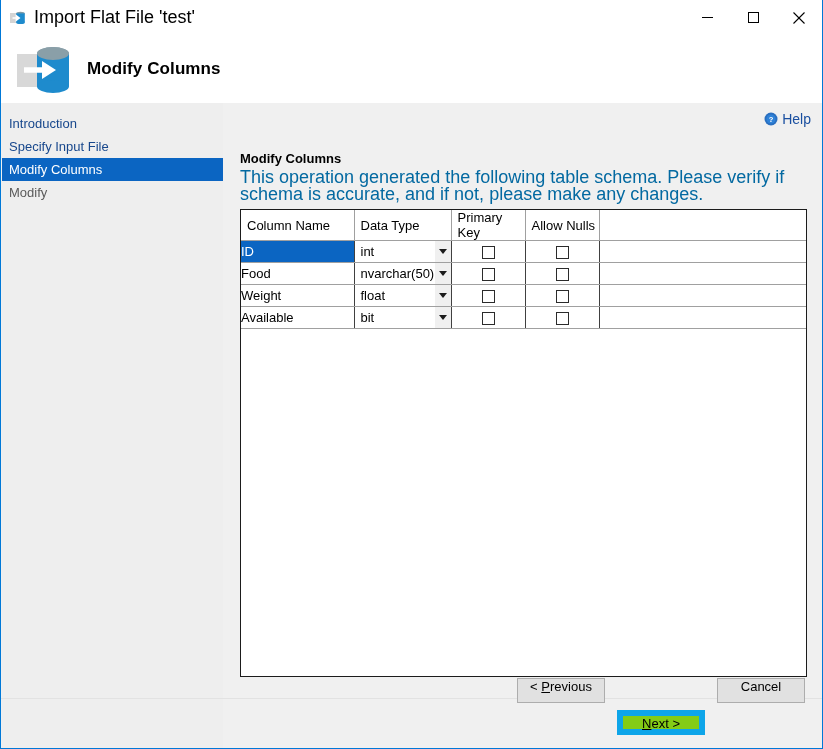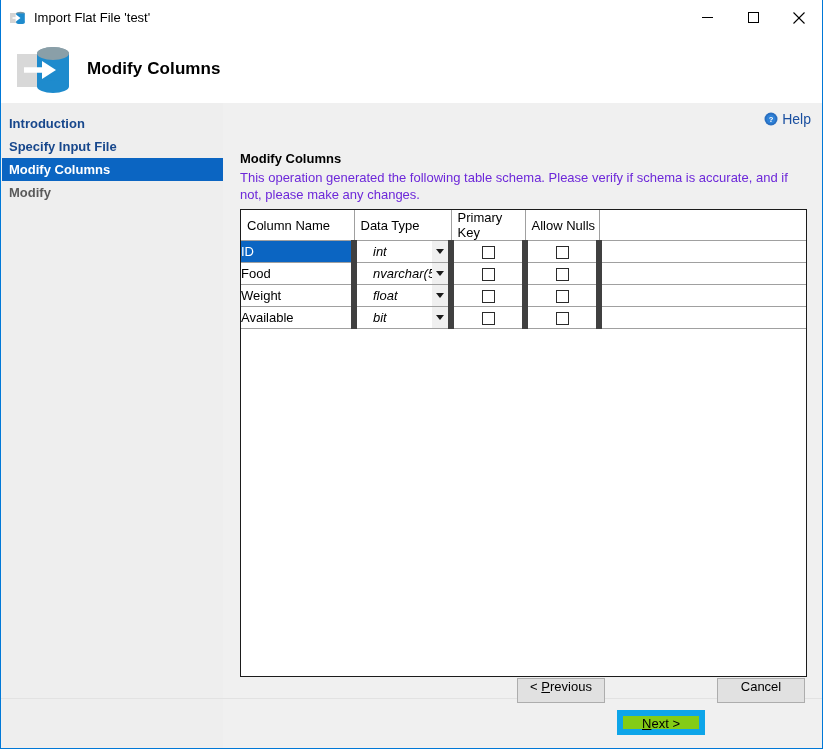--- a/index.html
+++ b/index.html
@@ -24,21 +24,21 @@
   .titlebar {
     position: absolute; top: 0; left: 0; right: 0; height: 35px;
     background: #ffffff;
     display: flex; align-items: center;
   }
   .titlebar-icon {
     width: 16px; height: 16px; margin-left: 9px; margin-right: 8px;
     position: relative; flex: none;
   }
   .titlebar-text {
-    font-size: 13px; color: #000000; white-space: nowrap;
+    font-size: 18px; color: #000000; white-space: nowrap;
   }
   .winbtns { margin-left: auto; display: flex; height: 35px; }
   .winbtn {
     width: 46px; height: 35px;
     display: flex; align-items: center; justify-content: center;
     color: #000; font-size: 13px; line-height: 1;
   }
   .winbtn svg { display:block; }
 
   
@@ -60,21 +60,20 @@
   .sidebar {
     position: absolute; top: 103px; left: 1px; width: 221px; bottom: 0;
     background: #eeeeee;
   }
   .nav-item {
     height: 23px; line-height: 23px;
     padding-left: 7px;
     font-size: 13px;
     color: #17478c;
     white-space: nowrap;
-    font-weight: bold;
   }
   .nav-item.first { margin-top: 9px; }
   .nav-item.selected { background: #0b65c2; color: #ffffff; }
   .nav-item.disabled { color: #5a5a5a; }
 
   
   .content {
     position: absolute; top: 103px; left: 223px; right: 1px; bottom: 0;
     background: #f0f0f0;
   }
@@ -84,21 +83,21 @@
   }
   .help-icon { width: 14px; height: 14px; display:block; }
   .help-text { font-size: 14px; color: #1a4fa0; }
 
   .page-heading {
     position: absolute; top: 48px; left: 16px;
     font-size: 13px; font-weight: bold; color: #000;
   }
   .page-desc {
     position: absolute; top: 66px; left: 16px; width: 566px;
-    font-size: 13px; color: #6d28d9; line-height: 17px;
+    font-size: 18px; color: #0369a1; line-height: 17px;
   }
 
   
   .grid {
     position: absolute; top: 106px; left: 16px;
     width: 567px; height: 468px;
     background: #ffffff;
     border: 1px solid #1b1b1b;
   }
   .grid table { border-collapse: collapse; width: 100%; table-layout: fixed; }
@@ -110,31 +109,31 @@
     background: #ffffff;
     border-right: 1px solid #a0a0a0;
     border-bottom: 1px solid #a0a0a0;
     margin-left: 48px;
   }
   .grid th.filler { border-right: none; }
   .grid td {
     height: 22px;
     font-size: 13px; color: #000;
     padding: 0;
-    border-right: 6px solid #404040;
+    border-right: 1px solid #404040;
     border-bottom: 1px solid #a0a0a0;
     background: #ffffff;
     vertical-align: middle;
   }
   .grid td.filler { border-right: none; }
   .cell-name { padding-left: 6px; }
   .cell-name.selected { background: #0b65c2; color: #ffffff; }
 
   .combo { display: flex; align-items: stretch; height: 21px; }
-  .combo-value { flex: 1; padding-left: 16px; line-height: 21px; overflow: hidden; white-space: nowrap; font-style: italic; }
+  .combo-value { flex: 1; padding-left: 6px; line-height: 21px; overflow: hidden; white-space: nowrap; }
   .combo-arrow {
     width: 16px; background: #f0f0f0;
     display: flex; align-items: center; justify-content: center;
   }
   .combo-arrow svg { display: block; }
 
   .cb-cell { text-align: center; }
   .checkbox {
     display: inline-block; width: 13px; height: 13px;
     border: 1px solid #2b2b2b; background: #ffffff; vertical-align: middle;

